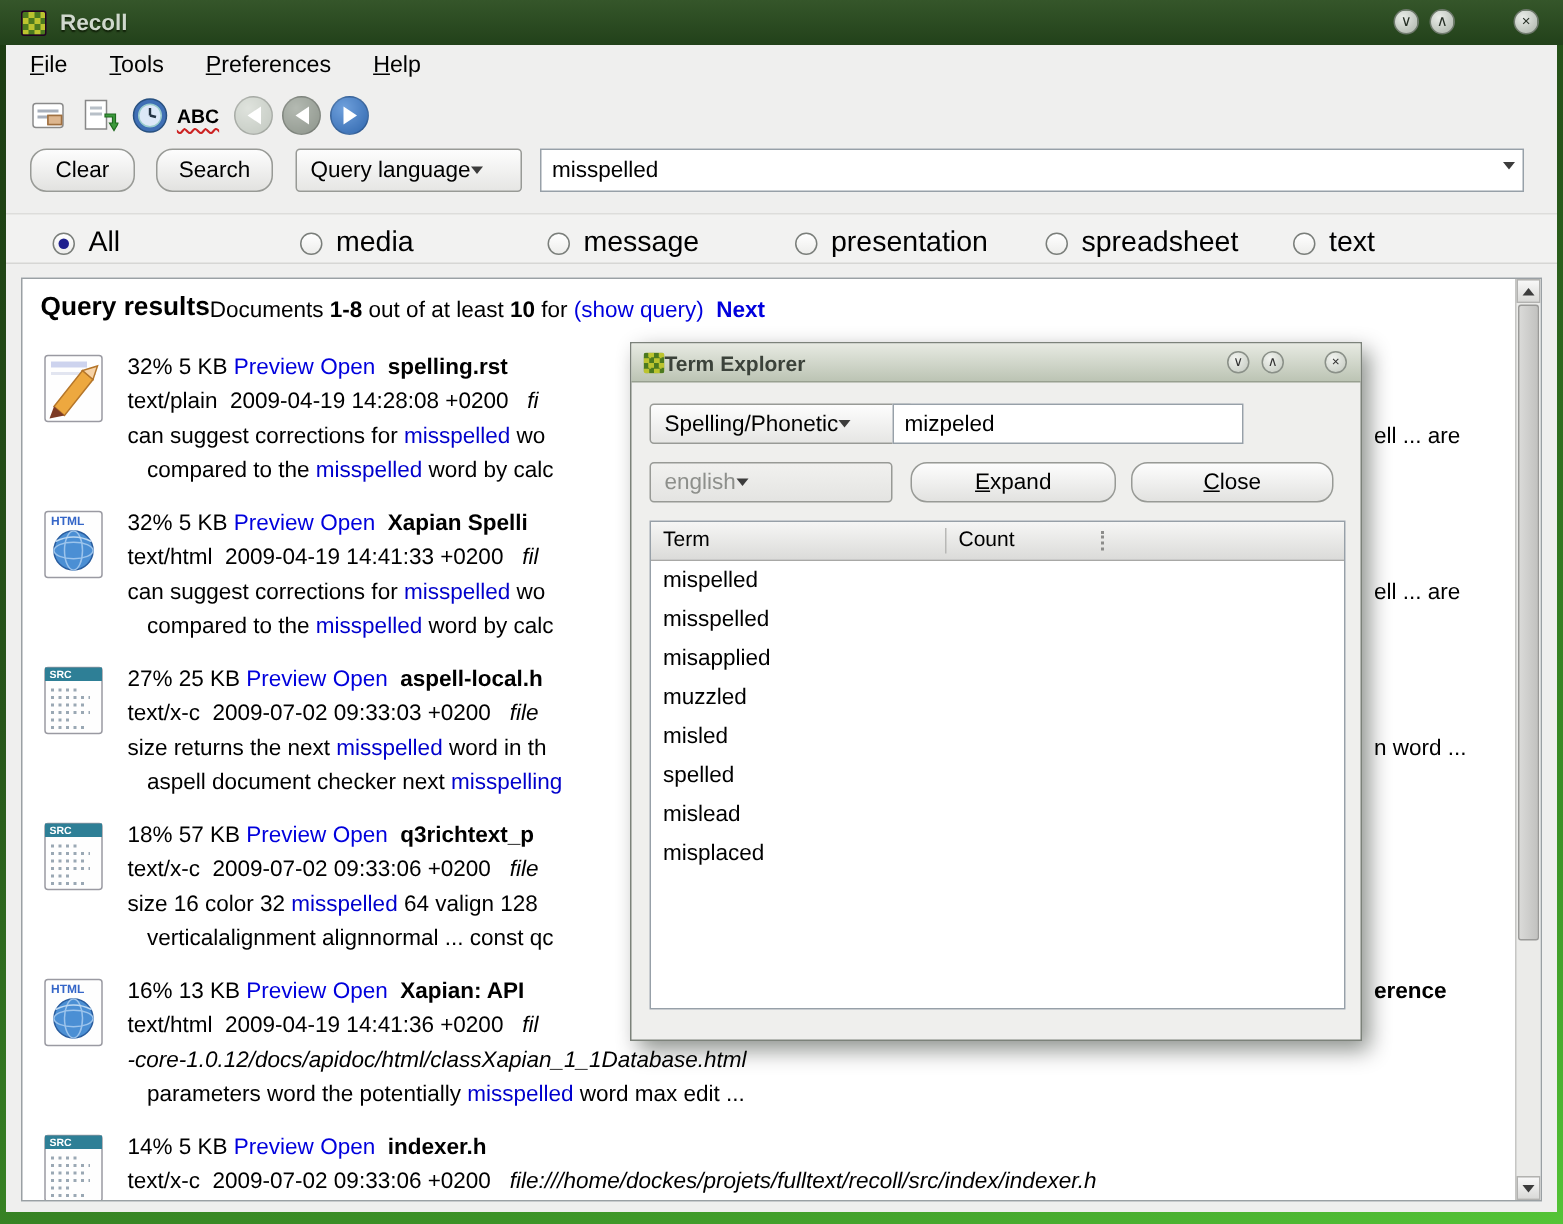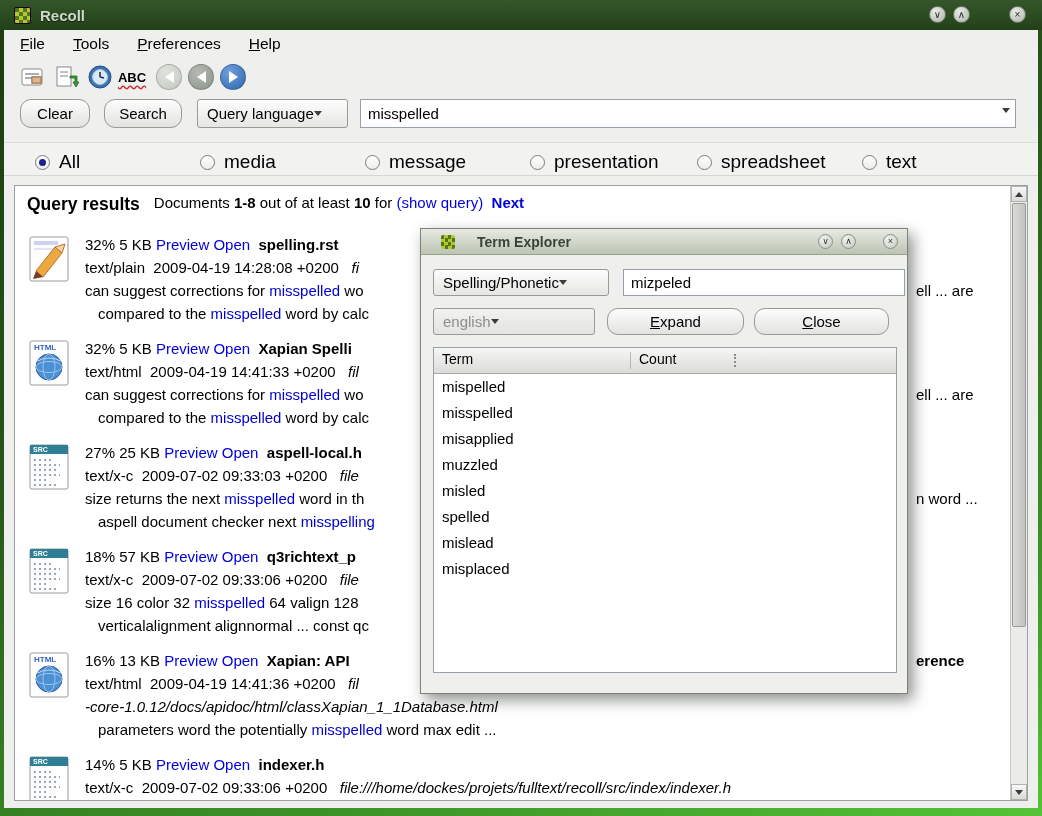--- a/index.html
+++ b/index.html
@@ -39,21 +39,21 @@
   .tri-u{width:0;height:0;border-left:4px solid transparent;border-right:4px solid transparent;border-bottom:5px solid #3c3c3c}
   .input{position:absolute;background:#fff;border:1px solid #97a0a8;display:flex;align-items:center;padding:0 7px;font-size:15px}
   .input .caret-zone{position:absolute;right:5px;top:8px}
   
   .filterrow{position:absolute;left:0;top:112px;right:0;height:34px;background:#f2f2f1;border-top:1px solid #dddddb;border-bottom:1px solid #d6d6d4}
   .filter{position:absolute;top:8px;display:flex;gap:9px;align-items:center;font-size:19px}
   .radio{width:15px;height:15px;border:1px solid #7a7e7a;border-radius:50%;background:linear-gradient(#ffffff,#ededeb);position:relative}
   .radio.sel::after{content:'';position:absolute;left:3px;top:3px;width:7px;height:7px;border-radius:50%;background:#20208e}
   
   .results{position:absolute;left:10px;right:10px;top:155px;bottom:7px;background:#fff;border:1px solid #9aa0a4;overflow:hidden}
-  .rhead{position:absolute;left:12px;top:8px;display:flex;align-items:flex-start;gap:14px}
+  .rhead{position:absolute;left:12px;top:8px;display:flex;align-items:flex-end;}
   .rheading{font-size:17.5px;font-weight:bold}
   .rsummary{font-size:15px;white-space:pre}
   .rrow{position:absolute;left:0;right:18px;height:101px}
   .ricon{position:absolute;left:12px;top:3px}
   .rtext{position:absolute;left:70px;top:0;right:0}
   .rline{position:relative;height:23px;line-height:23px;font-size:15px;white-space:pre}
   .rline.ind{padding-left:13px}
   .hl{color:#0000cc}
   .it{font-style:italic}
   .b{font-weight:bold}
@@ -62,21 +62,21 @@
   .rfrag{position:absolute;left:831px;top:0}
   
   .vsb{position:absolute;top:0;bottom:0;right:0;width:17px;background:#ebebe9;border-left:1px solid #c6c6c4}
   .sb-btn{position:absolute;left:0;right:0;height:16px;background:linear-gradient(#f8f8f8,#dadad8);border:1px solid #b2b2b0;display:flex;align-items:center;justify-content:center}
   .sb-up{top:0}.sb-dn{bottom:0}
   .thumb{position:absolute;left:1px;right:1px;top:17px;height:424px;background:linear-gradient(90deg,#dadad8,#c2c2c0);border:1px solid #9a9a98;border-radius:2px}
   
   .dlg{position:absolute;left:416px;top:198px;width:488px;height:466px;background:#efefed;border:1px solid #7c827a;
     box-shadow:5px 6px 14px rgba(0,10,0,.45);z-index:10}
   .dlg-tb{position:absolute;left:0;top:0;right:0;height:26px;background:linear-gradient(#e7eae2,#bcc4b4);
-    border-bottom:1px solid #98a090;display:flex;align-items:center;padding-left:20px;gap:22px}
+    border-bottom:1px solid #98a090;display:flex;align-items:center;padding-left:8px;gap:0}
   .dlg-icon{width:14px;height:14px;border-radius:2px;background:repeating-conic-gradient(#bcc42f 0% 25%,#4c7a1f 0% 50%) 0 0/7px 7px}
   .dlg-title{font-weight:bold;font-size:14px;color:#3b423a}
   .dbtn{position:absolute;top:5px;width:15px;height:15px;border-radius:50%;background:radial-gradient(circle at 35% 30%,#f2f4f0,#c2c8be);
     border:1px solid #8a9088;display:flex;align-items:center;justify-content:center;font-size:9px;line-height:1;color:#333}
   .dis{color:#8d8f8b;background:linear-gradient(#f1f1ef,#e4e4e2)}
   .btn-mn::first-letter{text-decoration:underline}
   .tbl{position:absolute;left:12px;top:118px;width:464px;height:326px;background:#fff;border:1px solid #97a0a8;overflow:hidden}
   .tbl-h{position:relative;height:26px;background:linear-gradient(#f6f6f5,#dbdbd9);border-bottom:1px solid #a8a8a6;font-size:14px}
   .tbl-h .c1{position:absolute;left:8px;top:3px}
   .tbl-h .c2{position:absolute;left:205px;top:3px}
@@ -321,21 +321,21 @@
         <span class="dlg-title">Term Explorer</span>
       </div>
       <div class="dbtn" style="right:74px">∨</div>
       <div class="dbtn" style="right:51px">∧</div>
       <div class="dbtn" style="right:9px">×</div>
 
       <div class="combo" style="left:12px;top:40px;width:176px;height:27px">
         <span>Spelling/Phonetic</span>
         <span class="tri-d"></span>
       </div>
-      <div class="input" style="left:202px;top:40px;width:282px;height:27px">
+      <div class="input" style="left:174px;top:40px;width:234px;height:27px">
         <span>mizpeled</span>
       </div>
       <div class="combo dis" style="left:12px;top:79px;width:162px;height:27px">
         <span>english</span>
         <span class="tri-d"></span>
       </div>
       <div class="btn" style="left:186px;top:79px;width:137px;height:27px">
         <span class="btn-mn">Expand</span>
       </div>
       <div class="btn" style="left:333px;top:79px;width:135px;height:27px">

